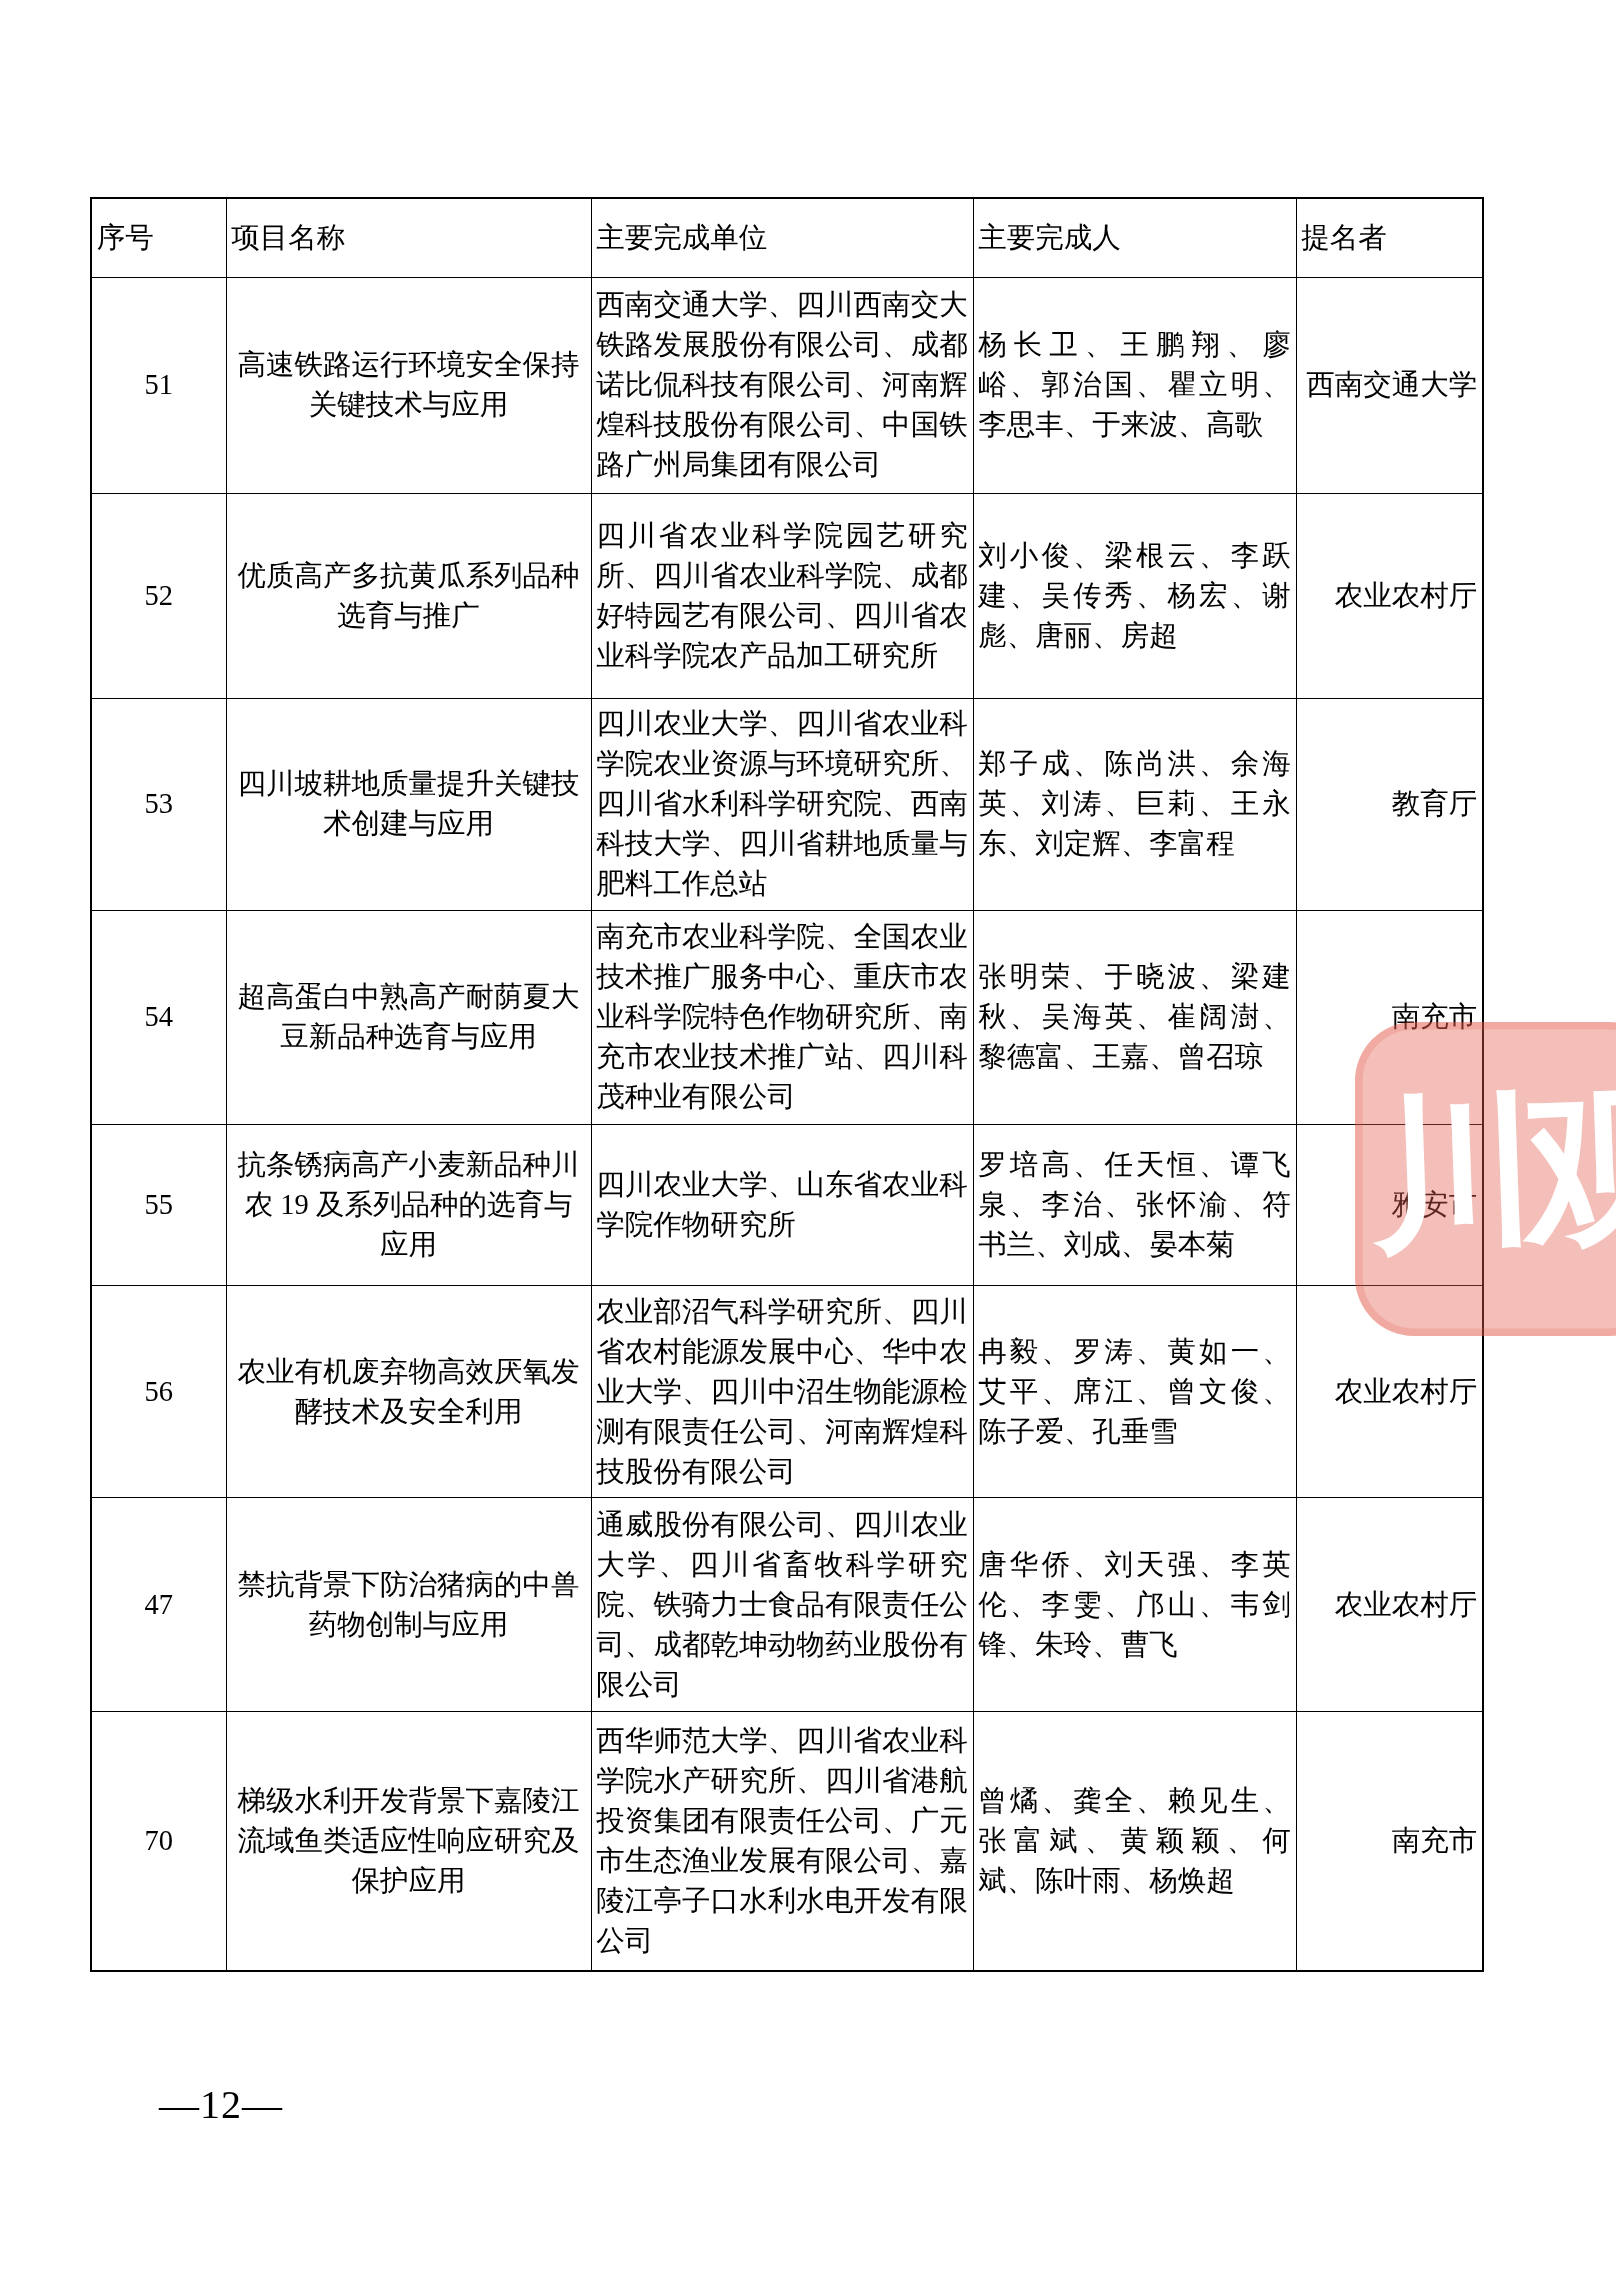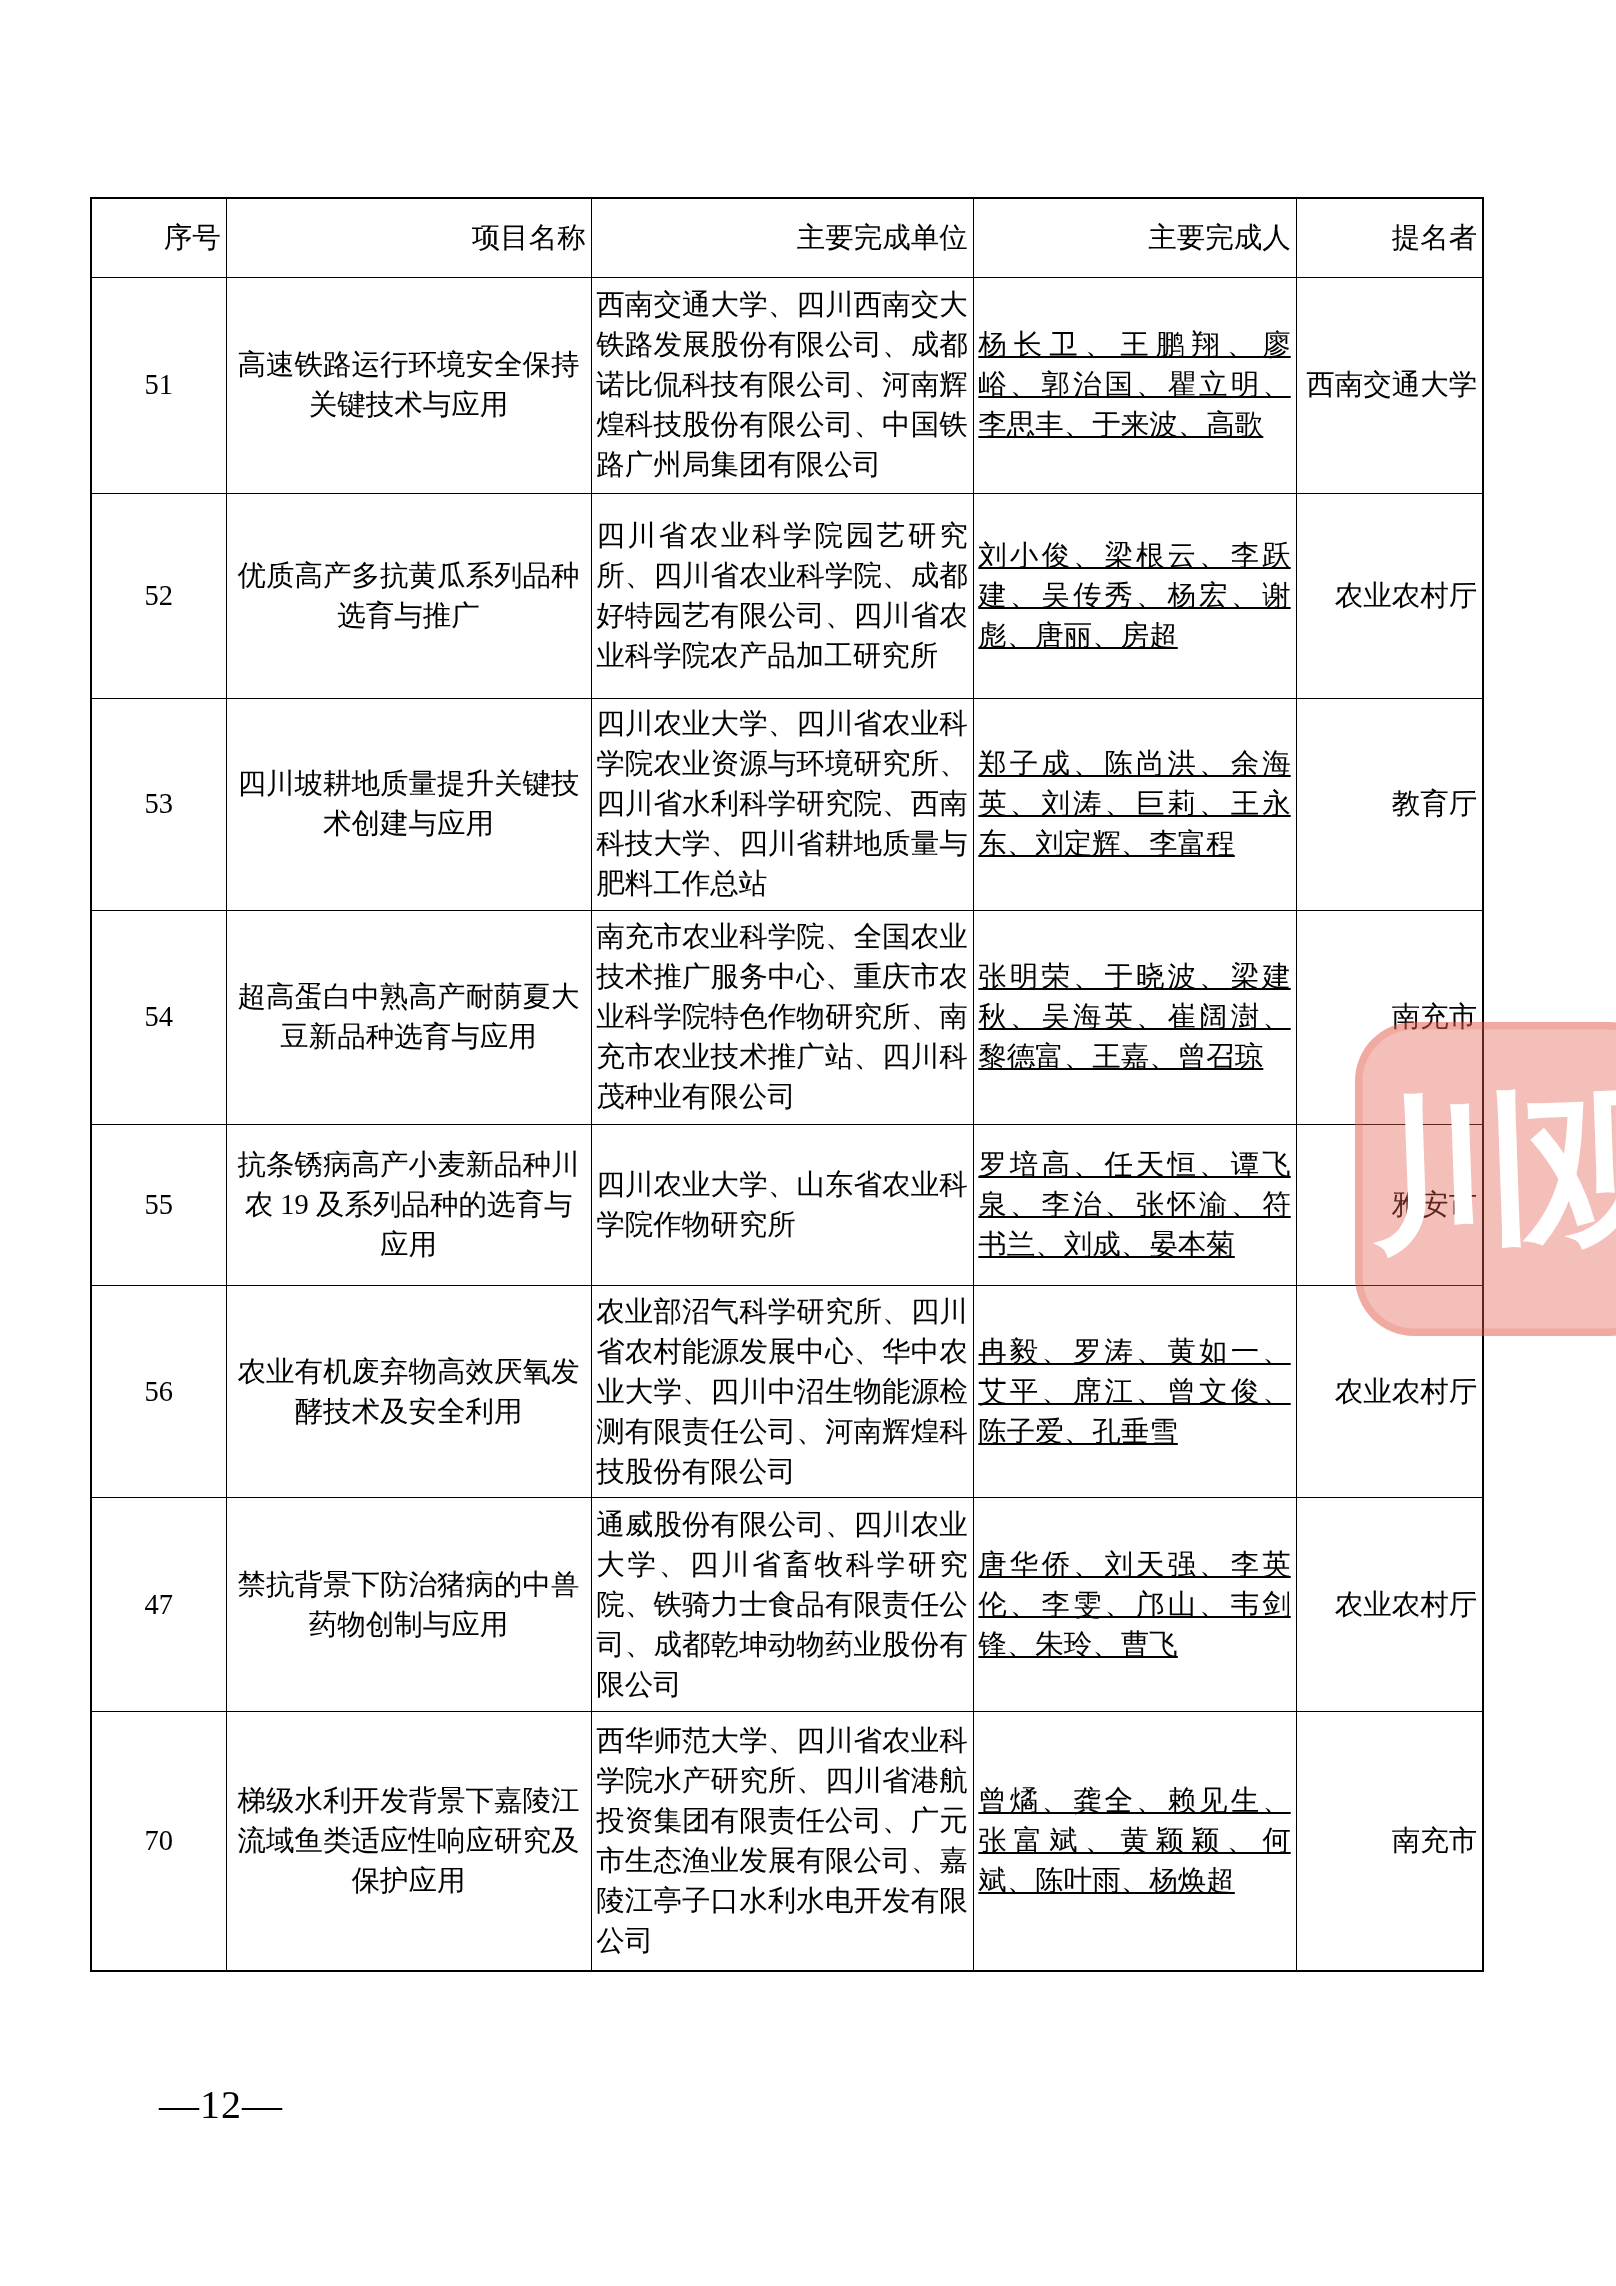--- a/index.html
+++ b/index.html
@@ -24,25 +24,25 @@
   }
   col.c-no{width:135px;}
   col.c-name{width:365px;}
   col.c-units{width:382px;}
   col.c-people{width:323px;}
   col.c-nom{width:187px;}
   tr.hh{height:79px;}
   tr.r1{height:216px;} tr.r2{height:205px;} tr.r3{height:179px;}
   tr.r4{height:214px;} tr.r5{height:161px;} tr.r6{height:198px;}
   tr.r7{height:214px;} tr.r8{height:259px;}
-  th.hcell{text-align:right;padding:5.7px 1.9px;}
+  th.hcell{text-align:left;padding:5.7px 1.9px;}
   td.no{text-align:center;}
   td.name{text-align:center;padding-left:9.5px;padding-right:7.6px;}
   td.units{text-align:justify;text-justify:inter-ideograph;padding-left:4.8px;padding-right:3.8px;}
-  td.people{text-align:justify;text-justify:inter-ideograph;padding-left:3.8px;padding-right:3.8px;text-decoration:underline;}
+  td.people{text-align:justify;text-justify:inter-ideograph;padding-left:3.8px;padding-right:3.8px;}
   td.nom{text-align:right;padding-left:2.9px;padding-right:2.9px;}
   .watermark{
     position:absolute;left:1355px;top:1022px;width:314px;height:314px;
     border-radius:59px;
     background:rgba(231,96,80,0.40);
     box-shadow:inset 0 0 0 7.6px rgba(219,78,62,0.18);
     display:flex;align-items:center;justify-content:flex-start;
     pointer-events:none;
   }
   .watermark span{

